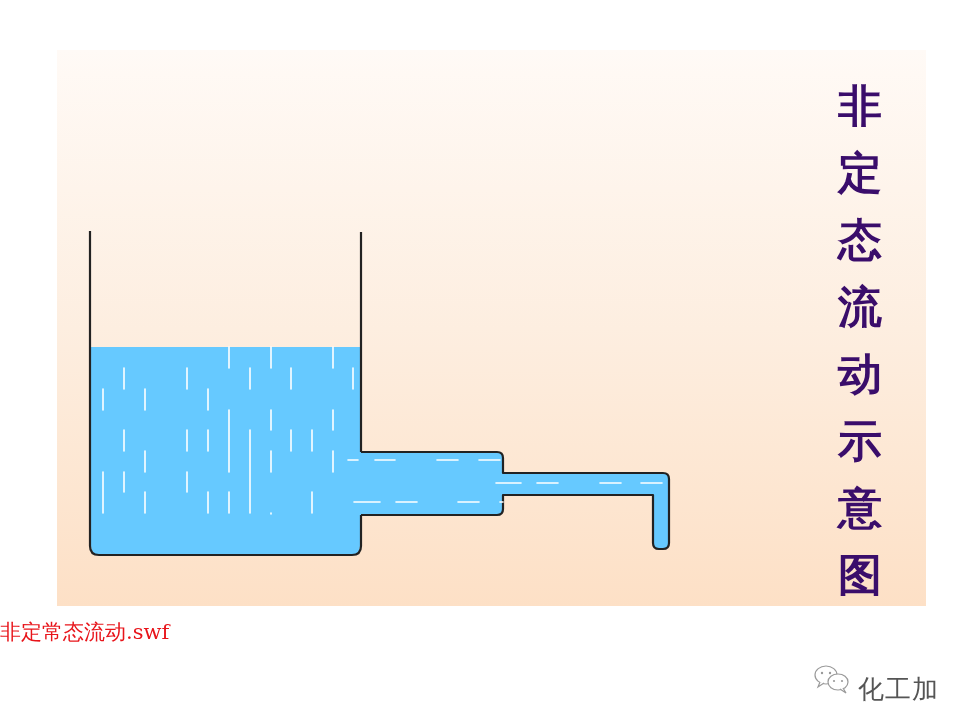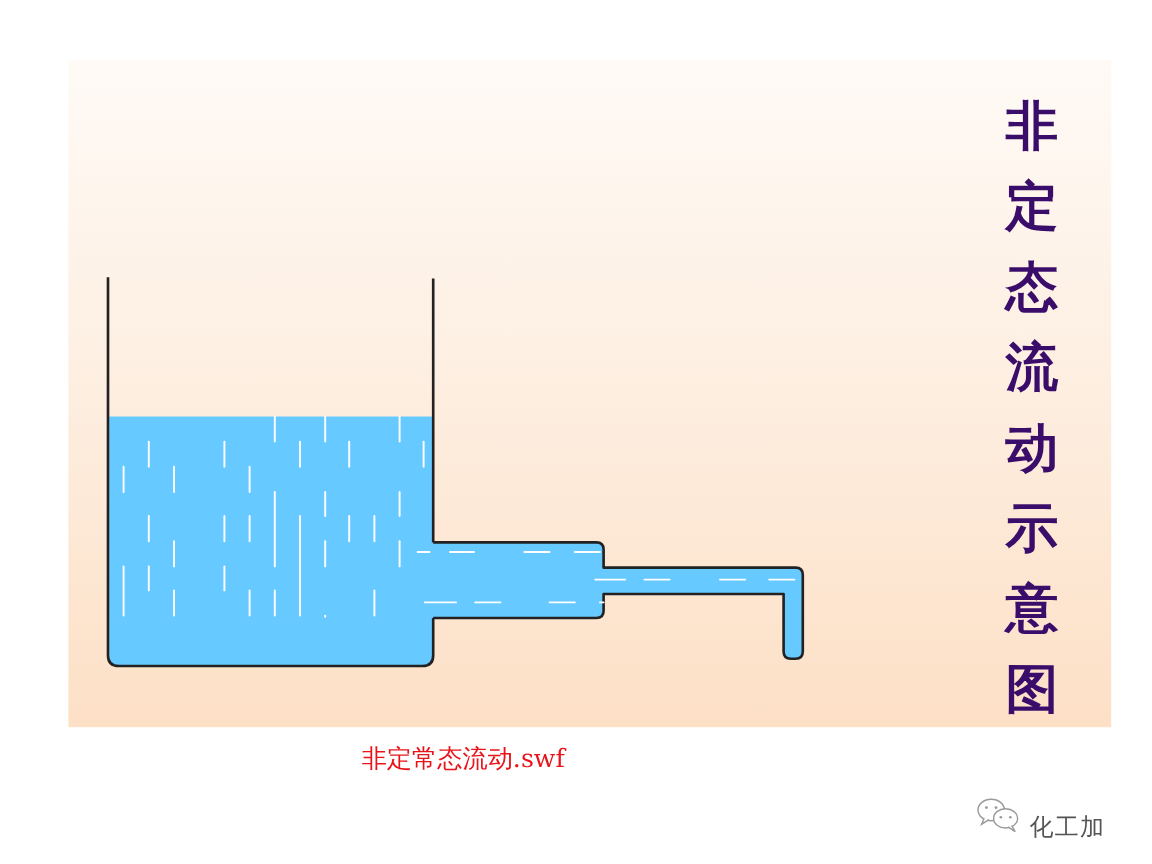--- a/index.html
+++ b/index.html
@@ -12,29 +12,29 @@
     .vertical-title {
       position: absolute; left: 828px; top: 72px; width: 64px;
       display: flex; flex-direction: column; align-items: center;
     }
     .vertical-title span {
       display: block; height: 67px; line-height: 67px;
       font-family: "DejaVu Serif", serif; font-weight: bold; font-size: 44px;
       color: #3a0d6b; text-align: center;
     }
     .caption {
-      position: absolute; left: 0; width: 772px; top: 618px; text-align: center;
+      position: absolute; left: 0; width: 772px; top: 618px; 
       font-family: "DejaVu Serif", serif; font-size: 21px; color: #e8141a;
     }
     .watermark {
       position: absolute; left: 812px; top: 662px; height: 34px;
       display: flex; align-items: center; gap: 6px;
     }
     .watermark-text {
-      font-family: Liberation Sans, sans-serif; font-size: 20px; color: #555555; letter-spacing: 1px; margin-top: 20px;
+      font-family: Liberation Sans, sans-serif; font-size: 26px; color: #555555; letter-spacing: 1px; margin-top: 20px;
     }
   </style>
 </head>
 <body>
 
 <div class="panel"></div>
 
 <svg class="diagram-svg" width="960" height="720" viewBox="0 0 960 720">
 
   <g>

